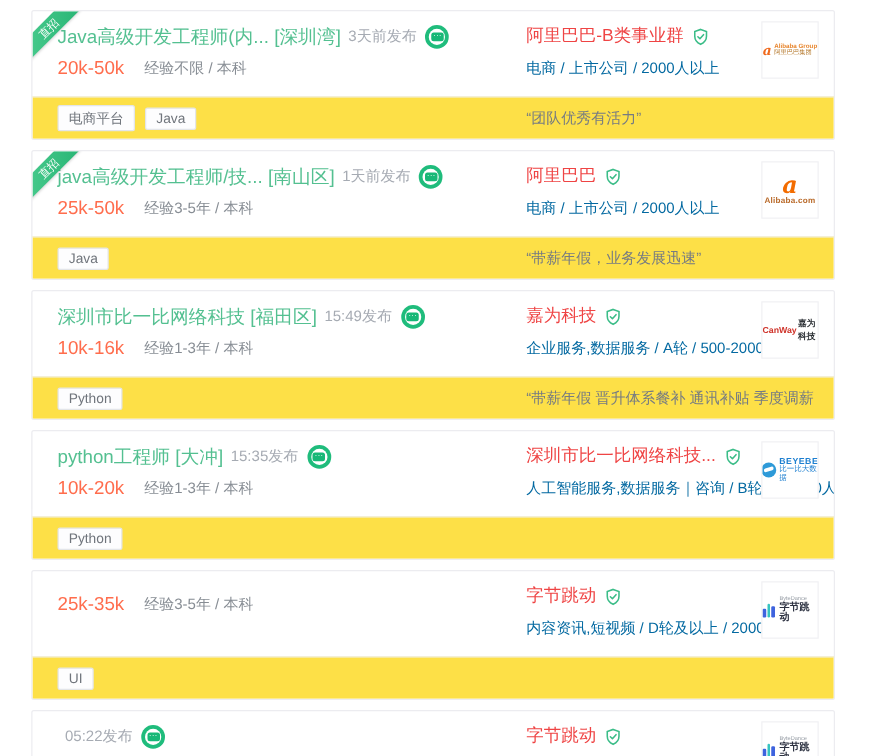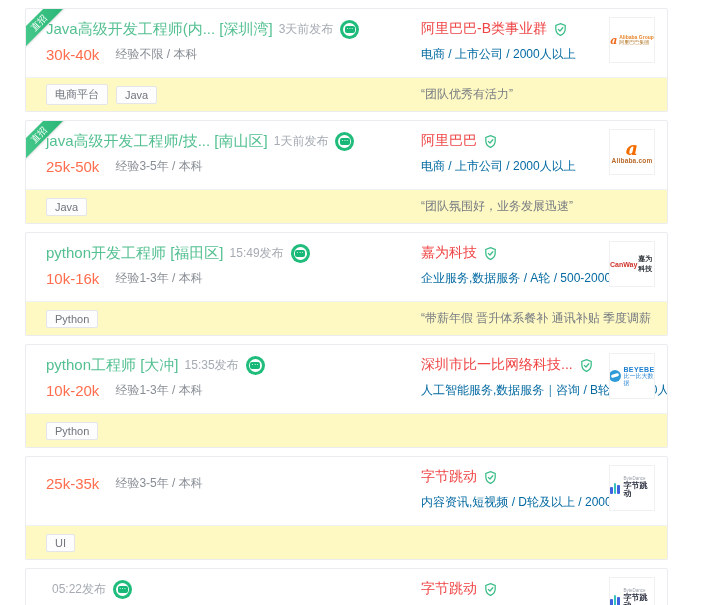--- a/index.html
+++ b/index.html
@@ -30,21 +30,21 @@
   .req{font-size:12px;color:#878d94;}
   .company-col{flex:1;min-width:0;padding-right:70px;}
   .cname{font-size:14px;color:#ef4444;white-space:nowrap;}
   .shield{margin-left:6px;color:#3bbd88;flex:none;}
   .meta{margin-top:8px;font-size:12px;color:#0369a1;white-space:nowrap;}
   .logo-box{
     position:absolute;top:8px;right:12px;width:44px;height:44px;background:#fff;
     border:1px solid #f1f1f4;display:flex;align-items:center;justify-content:center;overflow:hidden;
   }
   .card-bottom{
-    display:flex;align-items:center;background:#fef9c3;border-top:1px solid #f1f2f4;
+    display:flex;align-items:center;background:#fde047;border-top:1px solid #f1f2f4;
     padding:6px 16px 6px 20px;min-height:21px;
   }
   .tags{width:375px;flex:none;display:flex;align-items:center;}
   .tag{
     display:inline-block;padding:2px 8px;margin-right:8px;font-size:11px;color:#70757c;
     background:#fdfdfe;border:1px solid #e3e5e9;border-radius:2px;white-space:nowrap;
   }
   .quote{font-size:12px;color:#767b82;white-space:nowrap;overflow:hidden;}
   .ribbon{position:absolute;top:0;left:0;width:44px;height:44px;overflow:hidden;pointer-events:none;z-index:2;}
   .ribbon span{
@@ -86,21 +86,21 @@
     <div class="card-top">
       <div class="job-left">
         <div class="row">
           <span class="title">Java高级开发工程师(内... [深圳湾]</span>
           <span class="time">3天前发布</span>
           <span class="chat-icon">
               <span class="chat-bubble"></span>
             </span>
         </div>
         <div class="row info-row">
-          <span class="salary">30k-40k</span>
+          <span class="salary">20k-50k</span>
           <span class="req">经验不限 / 本科</span>
         </div>
       </div>
       <div class="company-col">
         <div class="row">
           <span class="cname">阿里巴巴-B类事业群</span>
           <svg class="shield" viewBox="0 0 24 24" width="15" height="15" aria-hidden="true">
             <path d="M12 2.5l7.5 2.8v5.9c0 4.6-3.2 8.4-7.5 10.3C7.7 19.6 4.5 15.8 4.5 11.2V5.3z" fill="none" stroke="currentColor" stroke-width="2"></path>
             <path d="M8.5 11.8l2.6 2.6 4.6-5.2" fill="none" stroke="currentColor" stroke-width="2" stroke-linecap="round" stroke-linejoin="round"></path>
           </svg>
@@ -155,29 +155,29 @@
       </div>
       <div class="logo-box logo-alibaba-com">
           <span class="ali-mark-big">a</span>
           <span class="alicom-text">Alibaba.com</span>
         </div>
     </div>
     <div class="card-bottom">
       <div class="tags">
           <span class="tag">Java</span>
         </div>
-      <div class="quote">“团队氛围好，业务发展迅速”</div>
-    </div>
-  </article>
-    <article class="card">
-
-    <div class="card-top">
-      <div class="job-left">
-        <div class="row">
-          <span class="title">python开发工程师 [福田区]</span>
+      <div class="quote">“带薪年假，业务发展迅速”</div>
+    </div>
+  </article>
+    <article class="card">
+
+    <div class="card-top">
+      <div class="job-left">
+        <div class="row">
+          <span class="title">深圳市比一比网络科技 [福田区]</span>
           <span class="time">15:49发布</span>
           <span class="chat-icon">
               <span class="chat-bubble"></span>
             </span>
         </div>
         <div class="row info-row">
           <span class="salary">10k-16k</span>
           <span class="req">经验1-3年 / 本科</span>
         </div>
       </div>

